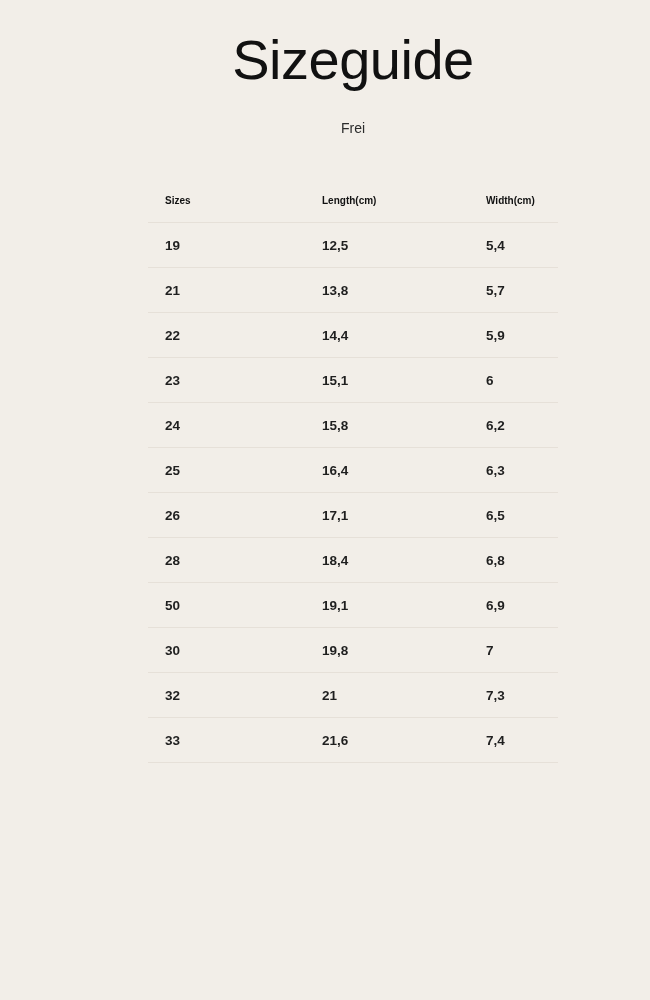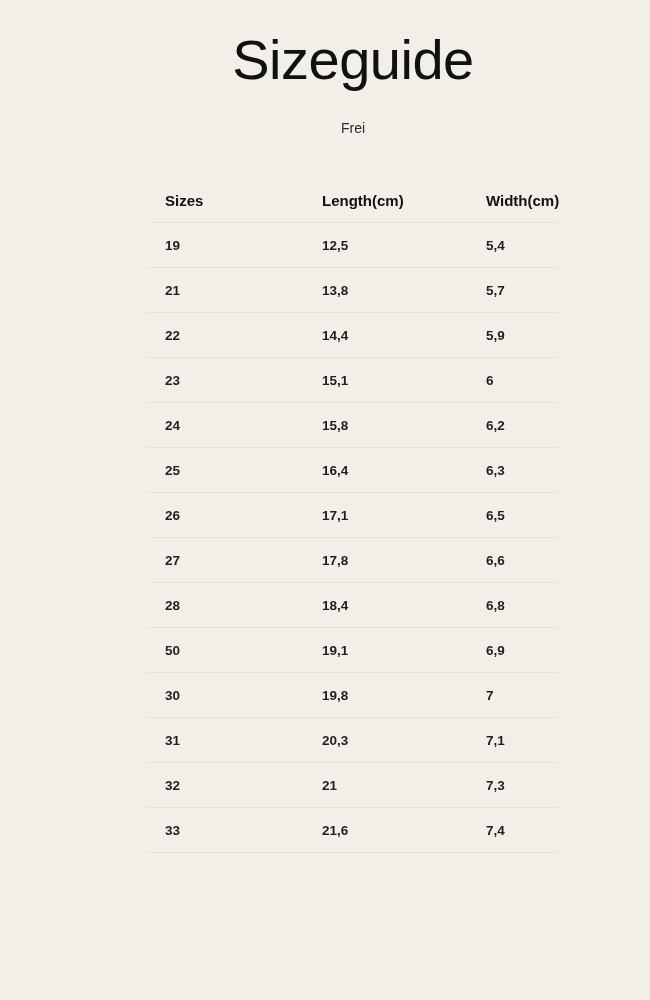--- a/index.html
+++ b/index.html
@@ -60,21 +60,21 @@
     border-collapse: collapse;
     table-layout: fixed;
   }
 
   table.size-table col.col-sizes   { width: 157px; }
   table.size-table col.col-length  { width: 164px; }
   table.size-table col.col-width   { width: 89px;  }
 
   table.size-table th {
     text-align: left;
-    font-size: 15px;
+    font-size: 10px;
     font-weight: 700;
     color: #111111;
     padding: 0 0 0 17px;
     height: 44px;
     vertical-align: middle;
     border-bottom: 1px solid #e6e0d8;
     white-space: nowrap;
   }
 
   table.size-table td {
@@ -142,43 +142,33 @@
             <td>25</td>
             <td>16,4</td>
             <td>6,3</td>
           </tr>
           <tr>
             <td>26</td>
             <td>17,1</td>
             <td>6,5</td>
           </tr>
           <tr>
-            <td>27</td>
-            <td>17,8</td>
-            <td>6,6</td>
-          </tr>
-          <tr>
             <td>28</td>
             <td>18,4</td>
             <td>6,8</td>
           </tr>
           <tr>
             <td>50</td>
             <td>19,1</td>
             <td>6,9</td>
           </tr>
           <tr>
             <td>30</td>
             <td>19,8</td>
             <td>7</td>
-          </tr>
-          <tr>
-            <td>31</td>
-            <td>20,3</td>
-            <td>7,1</td>
           </tr>
           <tr>
             <td>32</td>
             <td>21</td>
             <td>7,3</td>
           </tr>
           <tr>
             <td>33</td>
             <td>21,6</td>
             <td>7,4</td>

